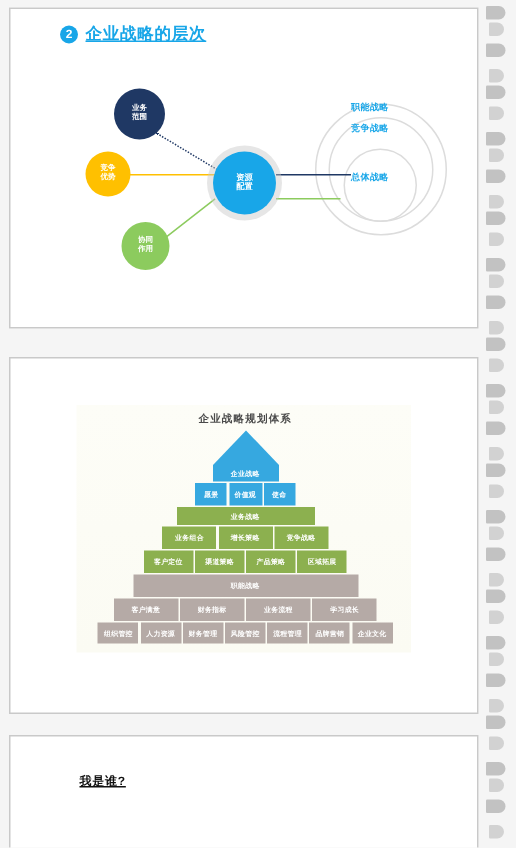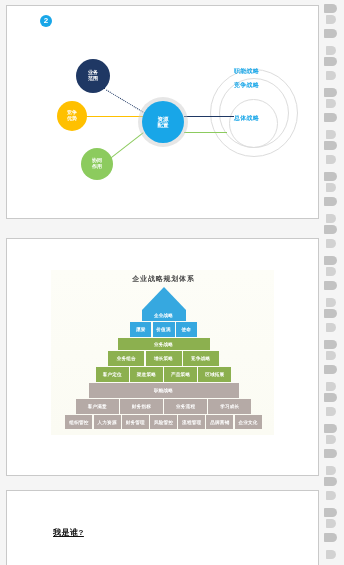--- a/index.html
+++ b/index.html
@@ -103,34 +103,35 @@
     position:absolute;left:50%;transform:translateX(-50%);top:0;
     width:0;height:0;border-left:22px solid transparent;border-right:22px solid transparent;
     border-bottom:23px solid #36a8e0;
   }
   .c-blue{background:#36a8e0;}
   .c-green{background:#8cb04f;}
   .c-gray{background:#b5aaa6;color:#ffffff;}
 
   
   .s3-text{
-    position:absolute;left:46px;top:36px;
+    position:absolute;left:46px;top:24px;
     font-size:8px;font-weight:bold;color:#111;
     text-decoration:underline;letter-spacing:.5px;
   }
 </style>
 </head>
 <body>
 
 <div class="doc-viewport">
 
   <div class="page page-1">
 
     <div class="s1-title-row">
       <span class="badge-num">2</span>
+      <span class="s1-title">企业战略的层次</span>
     </div>
 
     <div class="diagram">
 
       <div class="ring ring-1"></div>
       <div class="ring ring-2"></div>
       <div class="ring ring-3"></div>
 
       <div class="connector conn-navy"></div>
       <div class="connector conn-yellow"></div>

